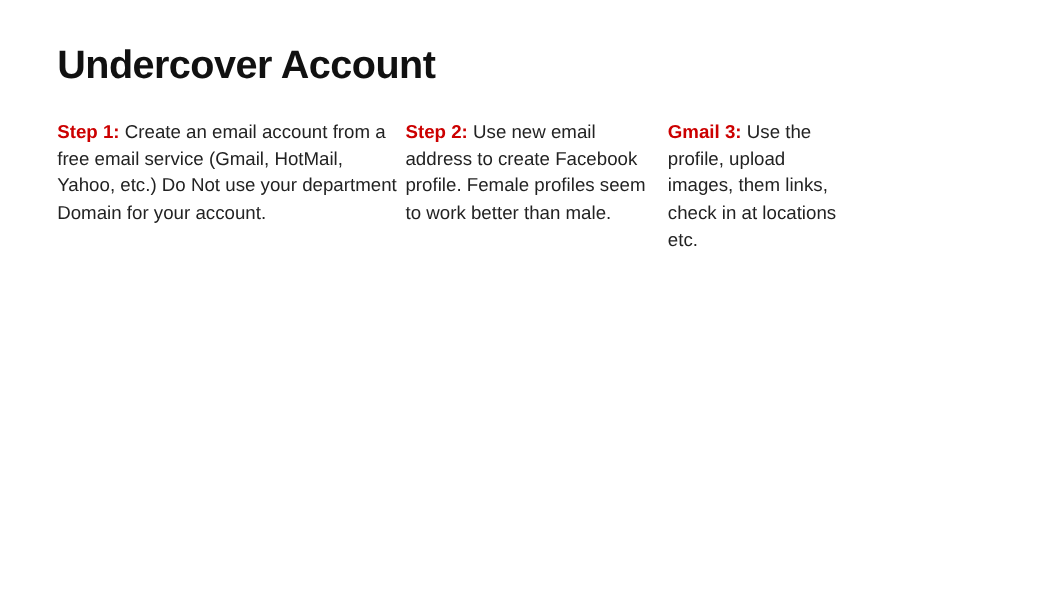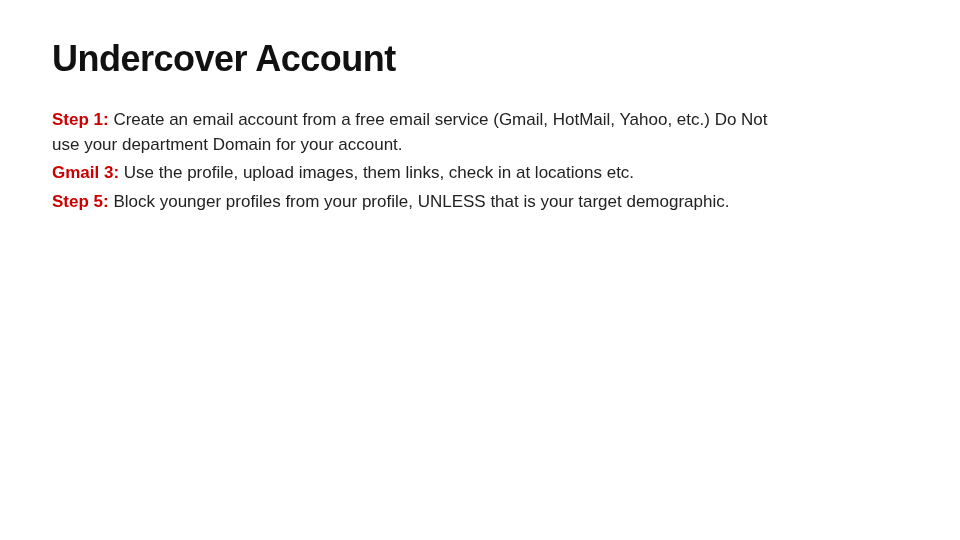--- a/index.html
+++ b/index.html
@@ -27,21 +27,21 @@
       font-size: 36px;
       font-weight: 700;
       color: #111111;
       letter-spacing: -0.5px;
       margin-bottom: 28px;
       font-family: 'Segoe UI', Arial, sans-serif;
     }
 
     .steps-container {
       display: flex;
-      flex-direction: column;
+      flex-direction: row;
       gap: 4px;
     }
 
     .step-item {
       font-size: 17px;
       line-height: 1.45;
       color: #222222;
     }
 
     .step-label {
@@ -56,16 +56,16 @@
   </style>
 </head>
 <body>
 
 <div class="page">
   <h1 class="main-title">Undercover Account</h1>
 
   <div class="steps-container">
 
   <div class="step-item"><span class="step-label">Step 1:</span><span class="step-text"> Create an email account from a free email service  (Gmail, HotMail, Yahoo, etc.) Do Not use your department Domain for your account.</span></div>
+      <div class="step-item"><span class="step-label">Step 2:</span><span class="step-text"> Use new email address to create Facebook profile.  Female profiles seem to work better than male.</span></div>
       <div class="step-item"><span class="step-label">Gmail 3:</span><span class="step-text"> Use the profile, upload images, them links, check in at locations etc.</span></div>
-      <div class="step-item"><span class="step-label">Step 5:</span><span class="step-text"> Block younger profiles from your profile, UNLESS that is your target demographic.</span></div>
     </div>
 </div>
 
 </body></html>

